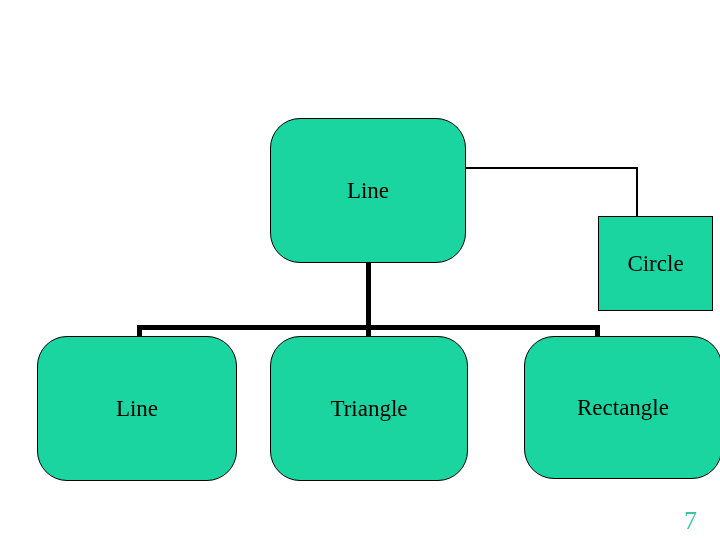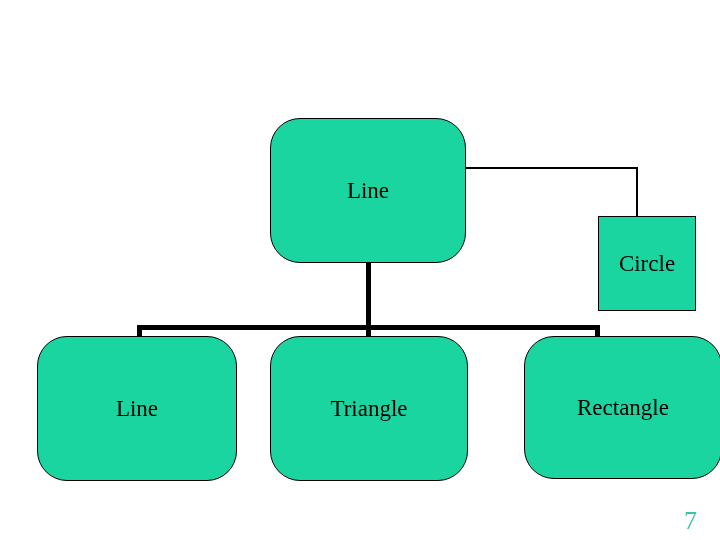--- a/index.html
+++ b/index.html
@@ -31,21 +31,21 @@
     border: 1.5px solid var(--node-border, #000000);
     box-sizing: border-box;
     display: flex;
     align-items: center;
     justify-content: center;
     font-size: 23px;
     color: var(--node-text, #000000);
   }
   .node.rounded { border-radius: 30px; }
   .node-point     { left: 270px; top: 118px; width: 196px; height: 145px; }
-  .node-circle    { left: 598px; top: 216px; width: 98px; height:  95px; }
+  .node-circle    { left: 598px; top: 216px; width: 115px; height:  95px; }
   .node-line      { left:  37px; top: 336px; width: 200px; height: 145px; }
   .node-triangle  { left: 270px; top: 336px; width: 198px; height: 145px; }
   .node-rectangle { left: 500px; top: 336px; width: 198px; height: 143px; margin-left: 24px; }
   .edge {
     position: absolute;
     background: var(--connector, #000000);
   }
   .edge-thin-h   { left: 466px; top: 167px; width: 171px; height: 1.5px; }
   .edge-thin-v   { left: 636px; top: 167px; width: 1.5px; height: 50px; }
   .edge-thick-v  { left: 366px; top: 262px; width: 5px;   height: 75px; }

